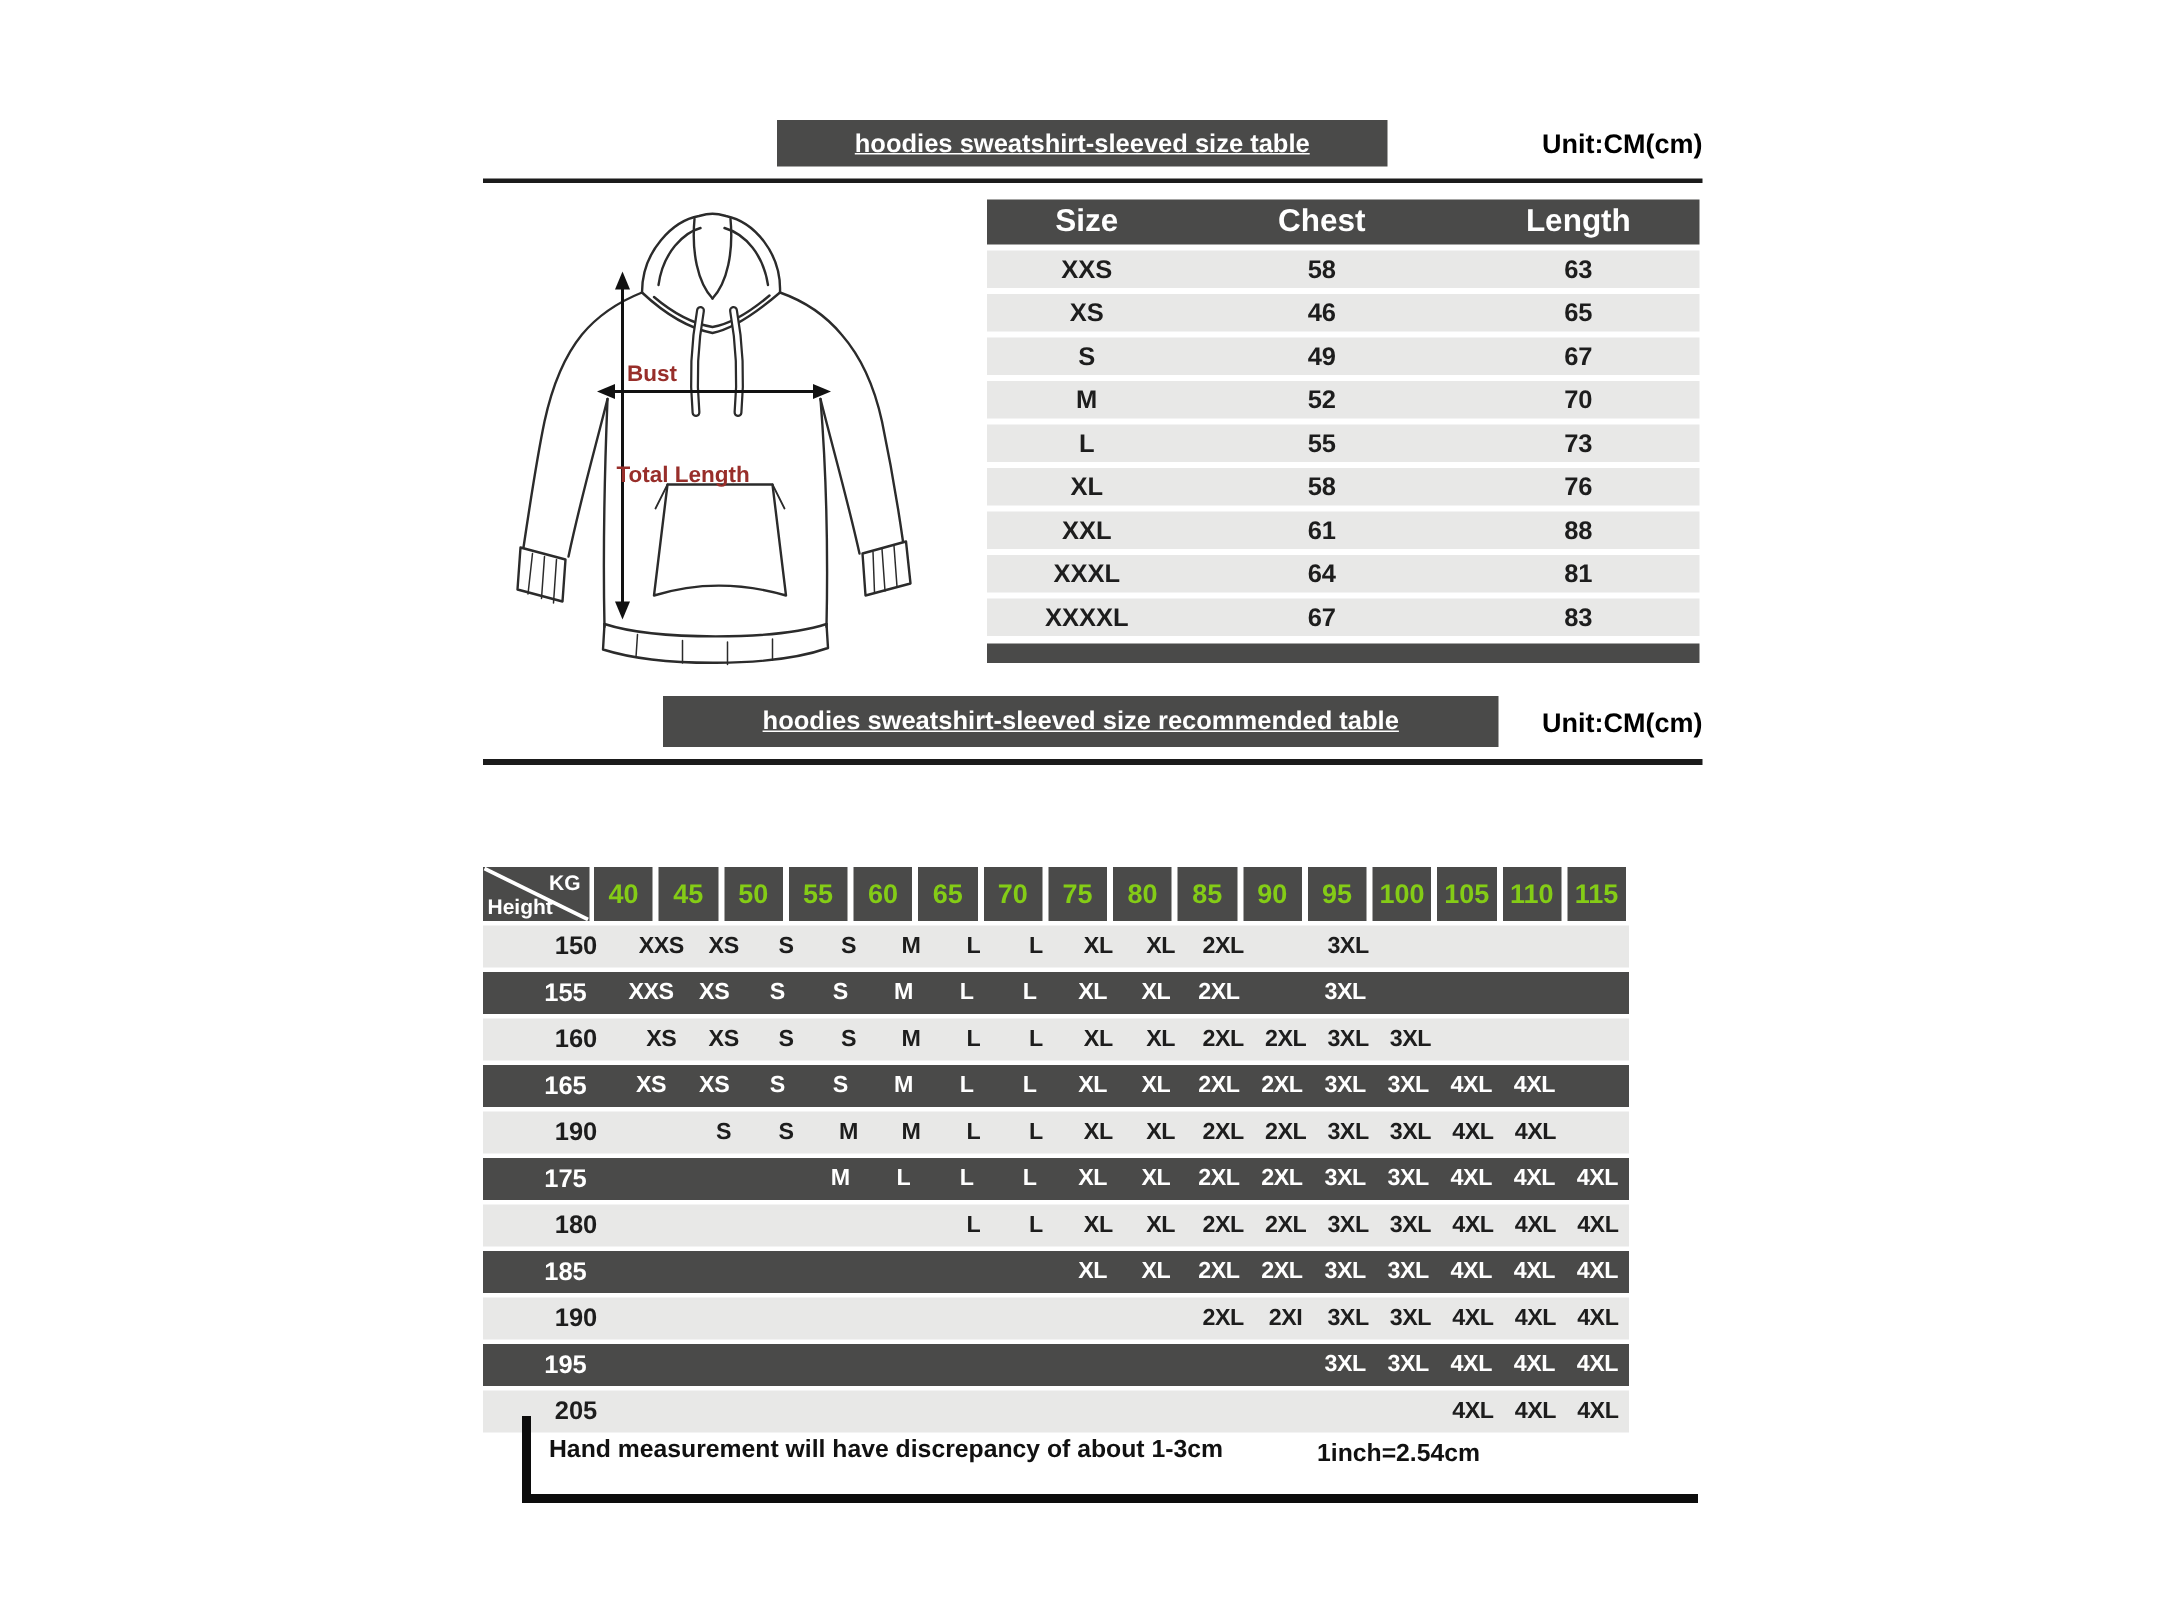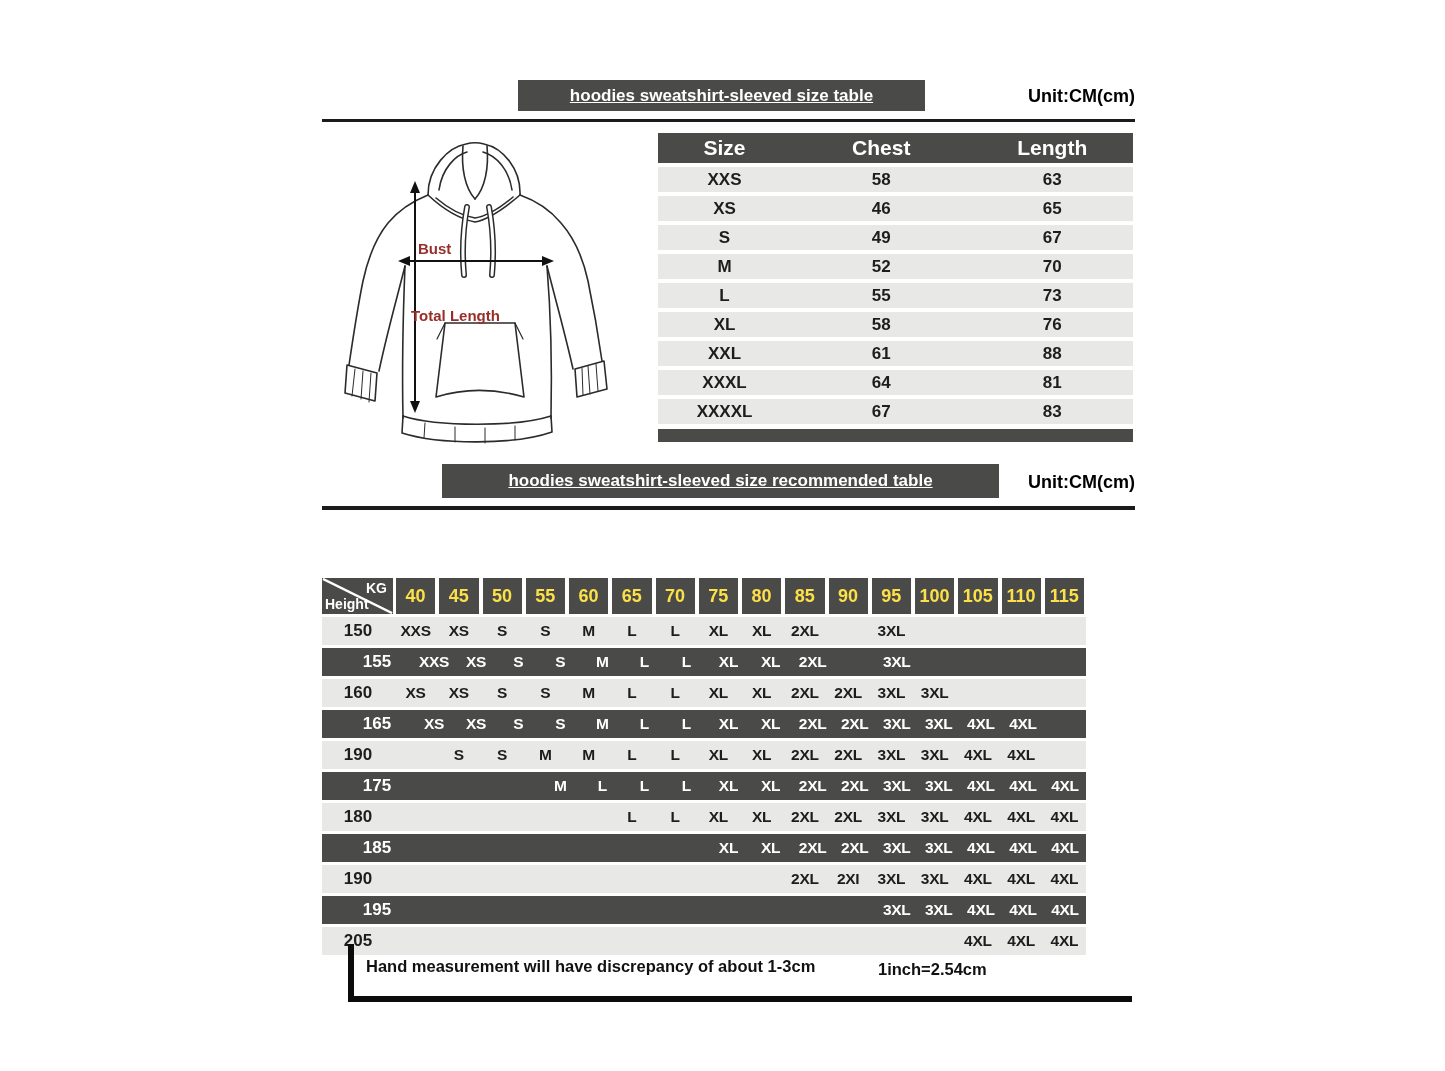--- a/index.html
+++ b/index.html
@@ -12,23 +12,23 @@
   .st{position:absolute;left:658px;top:133px;width:475px;}
   .st-header{display:grid;grid-template-columns:28% 38% 34%;background:#4a4a49;color:#fff;height:30px;align-items:center;text-align:center;font-size:21px;}
   .st-row{display:grid;grid-template-columns:28% 38% 34%;background:#e8e8e7;height:25px;margin-top:4px;align-items:center;text-align:center;font-size:17px;}
   .st-footbar{height:13px;margin-top:5px;background:#4a4a49;}
   
   .mx{position:absolute;left:322px;top:533px;width:764px;margin-top:45px;}
   .mx-header{display:grid;grid-template-columns:72px repeat(16,1fr);height:36px;}
   .mx-corner{position:relative;background:#4a4a49;color:#fff;margin-right:1px;}
   .mx-corner .kg{position:absolute;top:2px;right:6px;font-size:14px;}
   .mx-corner .hh{position:absolute;bottom:2px;left:3px;font-size:14px;}
-  .mx-hcell{background:#4a4a49;color:#fde047;margin:0 2px;display:flex;align-items:center;justify-content:center;font-size:18px;}
+  .mx-hcell{background:#4a4a49;color:#84cc16;margin:0 2px;display:flex;align-items:center;justify-content:center;font-size:18px;}
   .mx-row{display:grid;grid-template-columns:72px repeat(16,1fr);height:28px;margin-top:3px;align-items:center;text-align:center;}
-  .mx-row.light{background:#e8e8e7;color:#1d1d1d;}
+  .mx-row.light{background:#e8e8e7;color:#1d1d1d;padding-left:26px;}
   .mx-row.dark{background:#4a4a49;color:#fff;padding-left:19px;}
   .mx-label{font-size:17px;}
   .mx-cell{font-size:15.5px;letter-spacing:-0.3px;}
   
   .foot-text{position:absolute;font-size:16.5px;color:#111;}
   .blackbar{position:absolute;background:#0c0c0c;}
   svg text{font-family:"Liberation Sans",sans-serif;font-weight:700;}
 </style>
 </head>
 <body>

